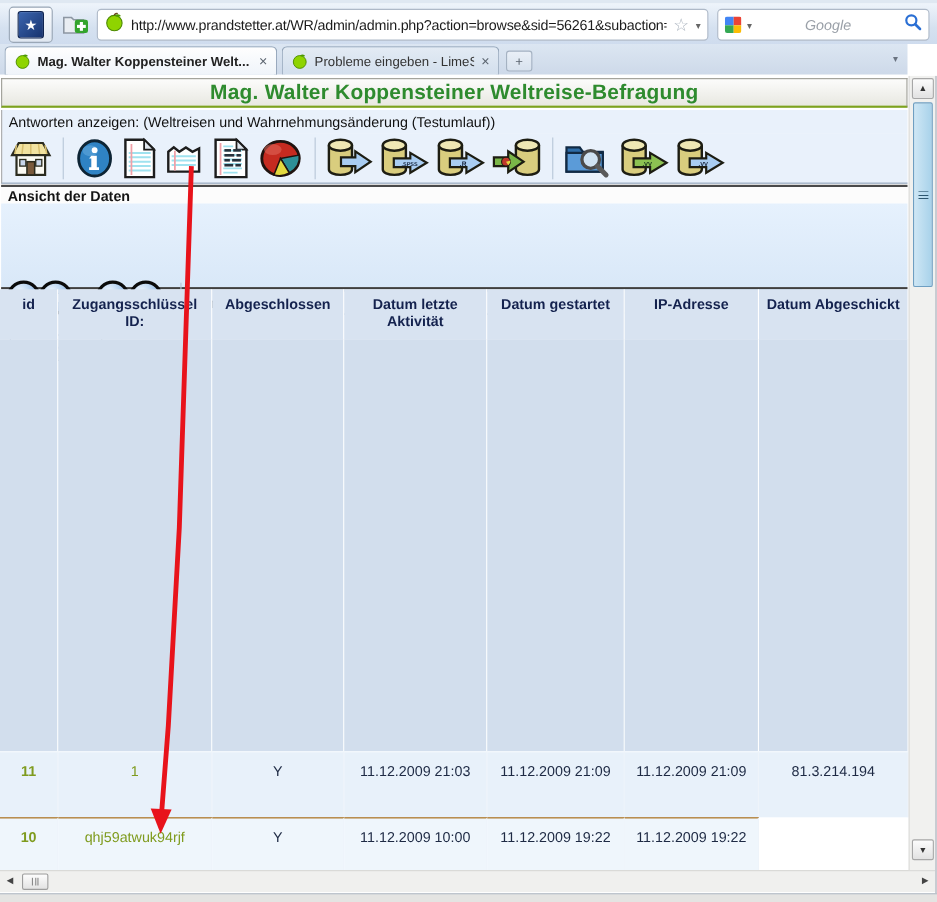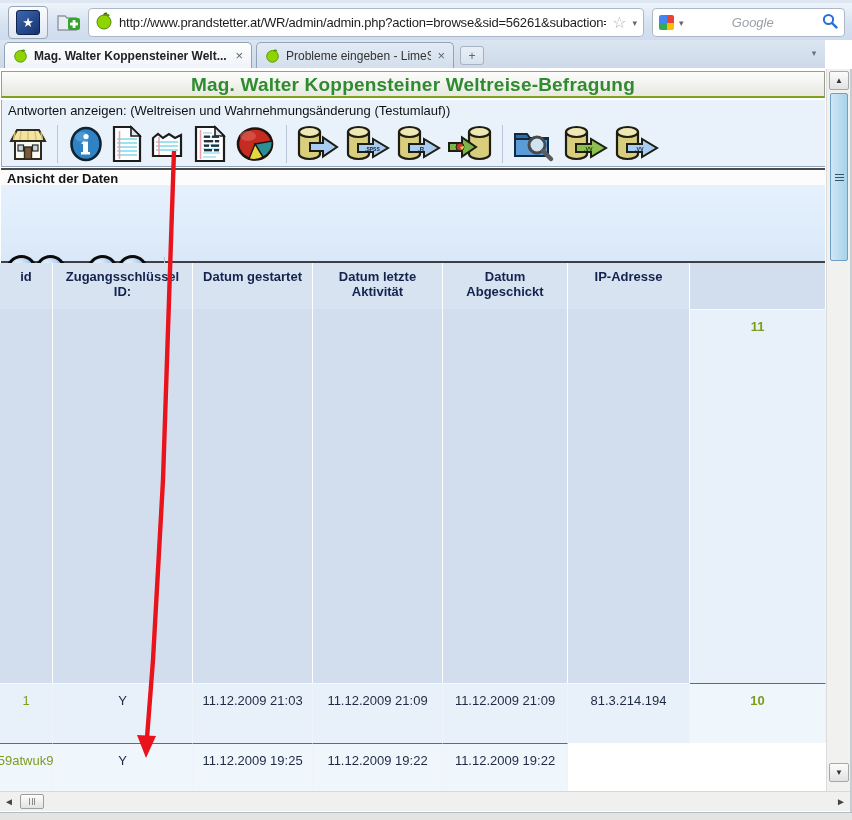--- a/index.html
+++ b/index.html
@@ -343,45 +343,46 @@
         <div class="ctl-select">
           <span>Alle Datensätze</span>
           <span class="sel-caret">▼</span>
         </div>
         <button class="show-btn">Anzeigen</button>
       </div>
 
       <div class="table">
         <div class="th">id</div>
         <div class="th">Zugangsschlüssel ID:</div>
+        <div class="th">Abgeschlossen</div>
+        <div class="th">Datum letzte Aktivität</div>
         <div class="th">Datum gestartet</div>
-        <div class="th">Datum letzte Aktivität</div>
+        <div class="th">IP-Adresse</div>
         <div class="th">Datum Abgeschickt</div>
-        <div class="th">IP-Adresse</div>
 
         <div class="fill"></div>
         <div class="fill"></div>
           <div class="fill"></div>
         <div class="fill"></div>
           <div class="fill"></div>
         <div class="fill"></div>
           <div class="fill"></div>
 
         <div class="td r1 c-id">11</div>
         <div class="td r1 olive">1</div>
         <div class="td r1">Y</div>
         <div class="td r1">11.12.2009 21:03</div>
         <div class="td r1">11.12.2009 21:09</div>
         <div class="td r1">11.12.2009 21:09</div>
         <div class="td r1">81.3.214.194</div>
 
         <div class="td r2 c-id">10</div>
         <div class="td r2 olive">qhj59atwuk94rjf</div>
         <div class="td r2">Y</div>
-        <div class="td r2">11.12.2009 19:25</div>
+        <div class="td r2">11.12.2009 10:00</div>
         <div class="td r2">11.12.2009 19:22</div>
         <div class="td r2">11.12.2009 19:22</div>
       </div>
 
       <div class="hscroll">
         <span class="hs-left">◄</span>
         <span class="hs-thumb">
             <i></i>
             <i></i>
             <i></i>

